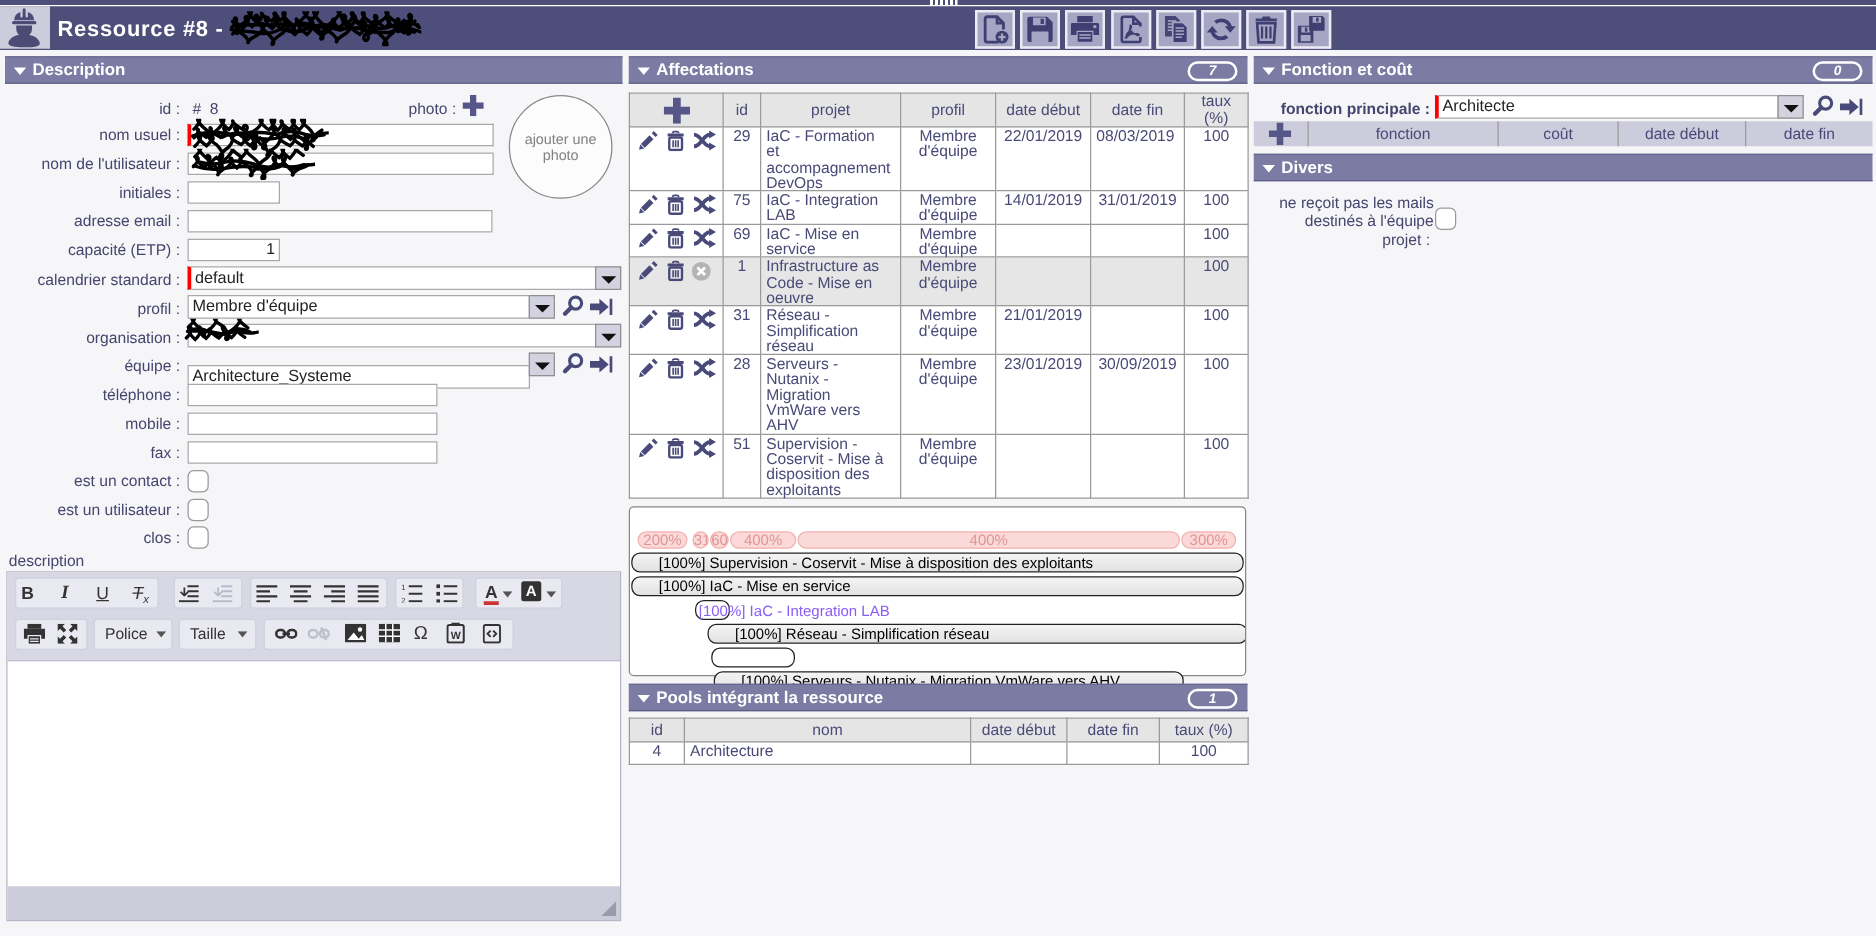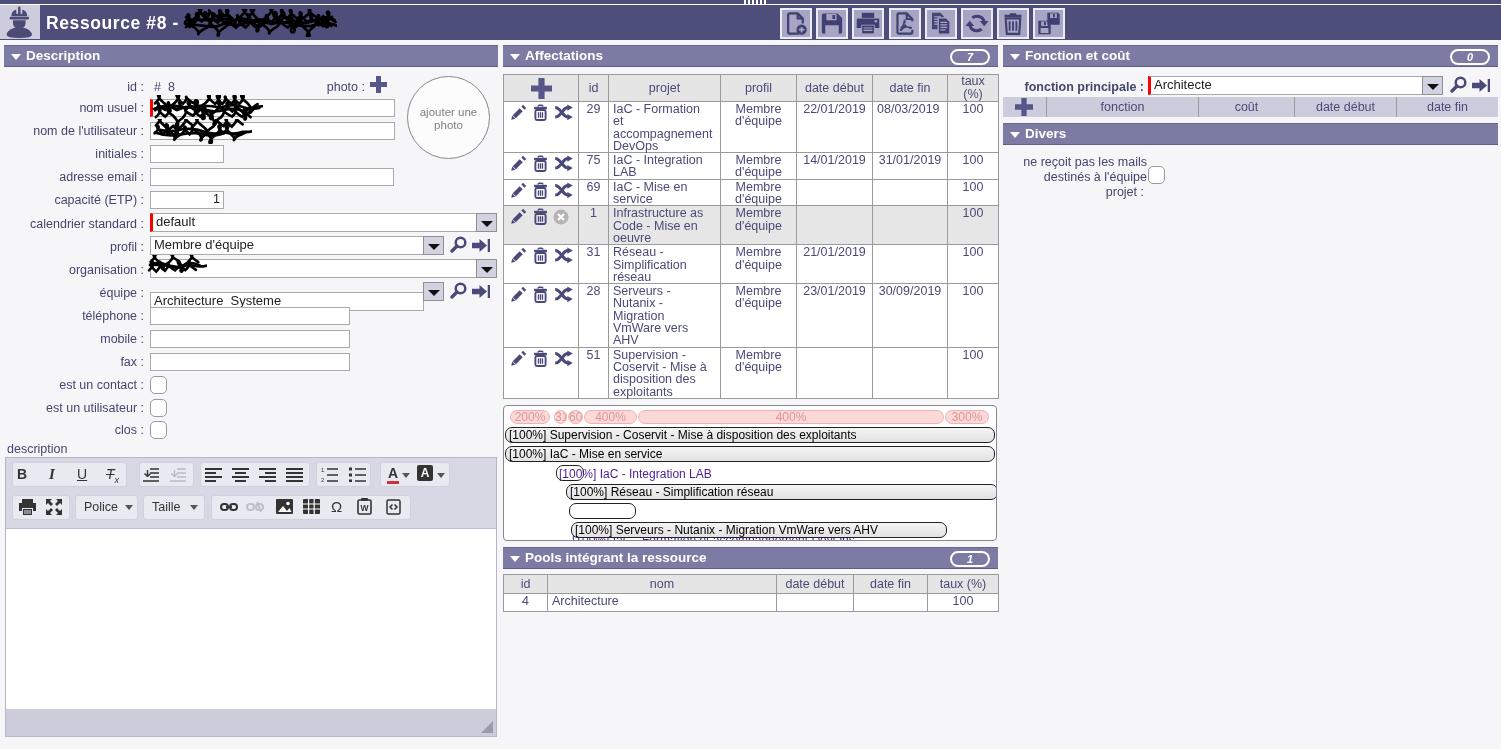--- a/index.html
+++ b/index.html
@@ -31,23 +31,23 @@
 
 
 table.grid { border-collapse:collapse; table-layout:fixed; background:#fff; position:absolute; }
 table.grid th { background:#e5e5e5; border:1px solid #9a9a9a; font-weight:normal; font-size:12.5px; color:#4a4a78; line-height:13px; }
 table.grid td { border:1px solid #9a9a9a; font-size:12.5px; color:#4a4a78; vertical-align:top; padding:1px 4px 0 4px; line-height:12.3px; }
 td.pj { padding-right:7px !important; }
 .icn { display:inline-block; vertical-align:middle; }
 
 
 .pinkpill { position:absolute; top:4px; height:14px; background:#fbd9d9; border:1px solid #f2b0b0; border-radius:7px; color:#df9595; font-size:12px; text-align:center; line-height:13px; overflow:hidden; }
-.gbar { position:absolute; height:16px; background:#fff; border:1px solid #222; border-radius:7px; font-size:12px; color:#000; line-height:14px; padding-left:3px; white-space:nowrap; }
+.gbar { position:absolute; height:16px; background:#fff; border:1px solid #222; border-radius:7px; font-size:12px; color:#000; line-height:14px; padding-left:21px; white-space:nowrap; }
 .gbar.grey { background:linear-gradient(#f4f4f4,#e2e2e2); }
-.gtxt { position:absolute; font-size:12px; color:#4c1d95; white-space:nowrap; }
+.gtxt { position:absolute; font-size:12px; color:#8b5cf6; white-space:nowrap; }
 td.act, td.actx { padding:2px 0 0 6px !important; }
 </style>
 </head>
 <body>
 
 <div id="topbar"></div>
 <div id="topgrip"></div>
 <div id="topline"></div>
 <div id="resicon">
 <svg width="40" height="34" viewBox="0 0 40 34">
@@ -608,21 +608,21 @@
         <td class="pj">Supervision - Coservit - Mise à disposition des exploitants</td>
         <td style="text-align:center">Membre d'équipe</td>
         <td></td>
         <td></td>
         <td style="text-align:center">100</td>
       </tr>
 </tbody>
   </table>
 
 <div class="abs" style="left:503px; top:405px; width:494px; height:136px; background:#fff; border:1px solid #888; border-radius:4px;"></div>
-<div class="abs" id="gantt" style="left:504px; top:406px; width:492px; height:134px; overflow:hidden;">
+<div class="abs" id="gantt" style="left:504px; top:421px; width:492px; height:134px; overflow:hidden;">
   <div class="pinkpill" style="left:6px; width:40px;">200%</div>
   <div class="pinkpill" style="left:50px; width:13px;">31</div>
   <div class="pinkpill" style="left:64px; width:15px;">60</div>
   <div class="pinkpill" style="left:80px; width:53px;">400%</div>
   <div class="pinkpill" style="left:134px; width:306px;">400%</div>
   <div class="pinkpill" style="left:441px; width:44px;">300%</div>
   <div class="gbar grey" style="left:1px; top:21px; width:490px;">[100%] Supervision - Coservit - Mise à disposition des exploitants</div>
   <div class="gbar grey" style="left:1px; top:40px; width:490px;">[100%] IaC - Mise en service</div>
   <div class="gbar" style="left:52px; top:59px; width:28px;"></div>
   <div class="gtxt" style="left:55px; top:61px;">[100%] IaC - Integration LAB</div>

